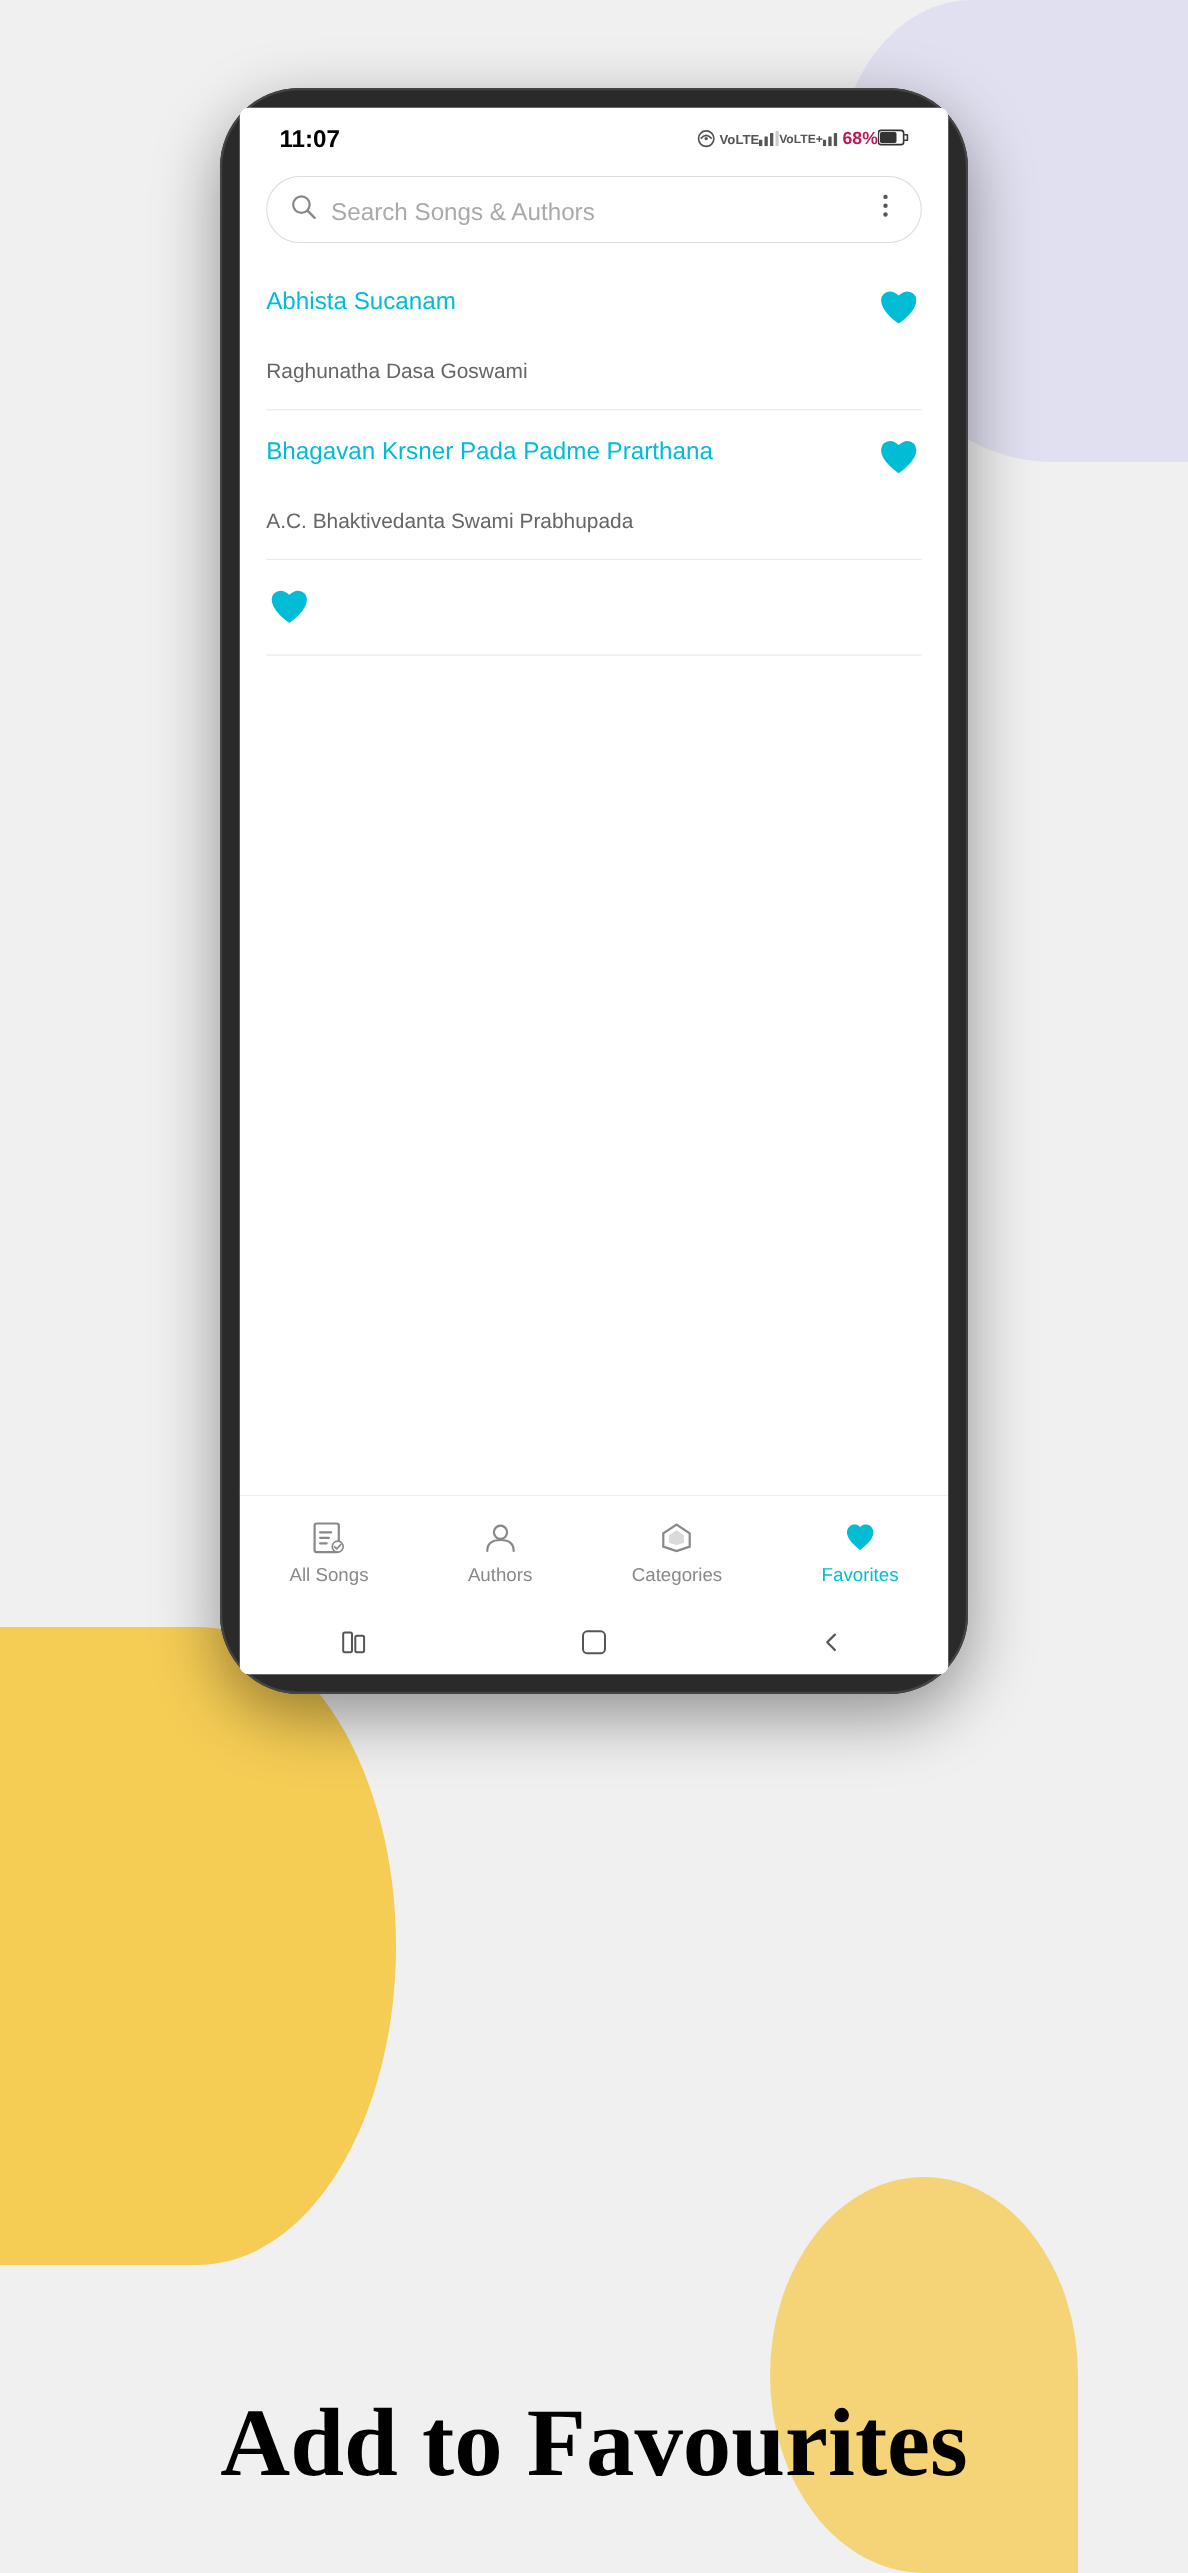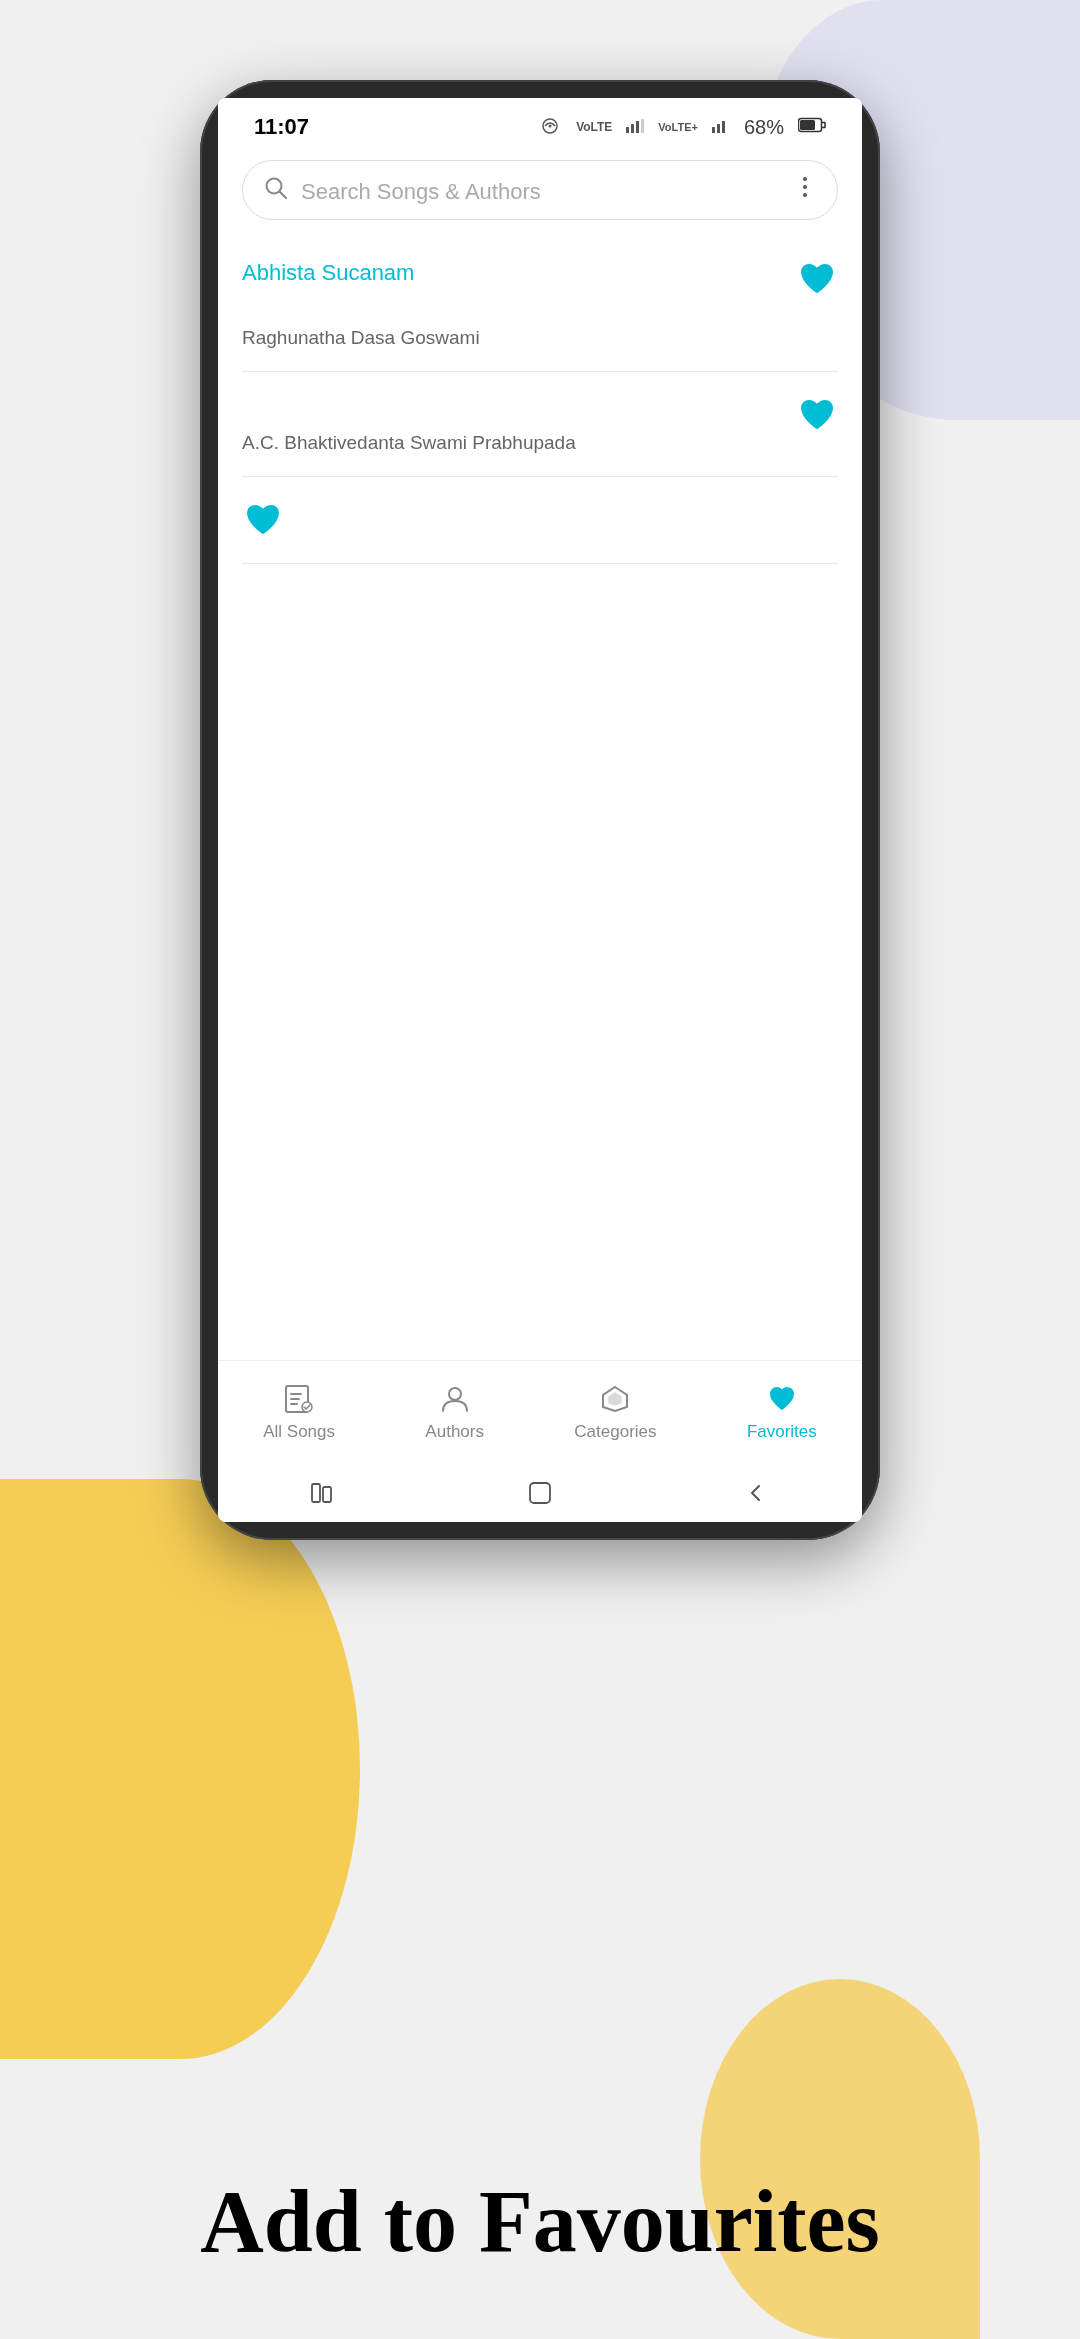--- a/index.html
+++ b/index.html
@@ -89,21 +89,21 @@
 
     .status-time {
       font-size: 22px;
       font-weight: 600;
       color: #000;
     }
 
     .status-icons {
       display: flex;
       align-items: center;
-      gap: 14px;
+      gap: 0;
       font-size: 16px;
       color: #333;
     }
 
     
     .search-container {
       padding: 12px 24px 16px;
       background: #fff;
       flex-shrink: 0;
     }
@@ -289,21 +289,21 @@
             </svg>
           </span>
           <span style="font-size:11px; color:#555; font-weight:600;">VoLTE+</span>
           <span style="font-size:12px;">
             <svg width="18" height="14" viewBox="0 0 18 14" fill="#555">
               <rect x="0" y="8" width="3" height="6" rx="0.5"></rect>
               <rect x="5" y="5" width="3" height="9" rx="0.5"></rect>
               <rect x="10" y="2" width="3" height="12" rx="0.5"></rect>
             </svg>
           </span>
-          <span style="font-size:20px; font-weight:400; color:#404040;">68%</span>
+          <span style="font-size:16px; font-weight:700; color:#be185d;">68%</span>
           <span>
             <svg width="28" height="16" viewBox="0 0 28 16" fill="none">
               <rect x="0.5" y="1.5" width="23" height="13" rx="2.5" stroke="#333" stroke-width="1.5"></rect>
               <rect x="2" y="3" width="15" height="10" rx="1.5" fill="#333"></rect>
               <path d="M24 5.5 L27 5.5 L27 10.5 L24 10.5" stroke="#333" stroke-width="1.5" fill="none" stroke-linejoin="round"></path>
             </svg>
           </span>
         </div>
       </div>
 
@@ -334,20 +334,21 @@
               <div class="song-author">Raghunatha Dasa Goswami</div>
             </div>
             <div class="favorite-heart">
               <svg width="36" height="34" viewBox="0 0 36 34" fill="#00bcd4" stroke="#00bcd4" stroke-width="2">
       <path d="M18 30 C18 30 3 20 3 10 C3 6 6 3 10 3 C13 3 15.5 4.5 18 7 C20.5 4.5 23 3 26 3 C30 3 33 6 33 10 C33 20 18 30 18 30Z"></path>
     </svg>
             </div>
           </div>
           <div class="song-item">
             <div class="song-info">
+              <div class="song-title">Bhagavan Krsner Pada Padme Prarthana</div>
               <div class="song-author">A.C. Bhaktivedanta Swami Prabhupada</div>
             </div>
             <div class="favorite-heart">
               <svg width="36" height="34" viewBox="0 0 36 34" fill="#00bcd4" stroke="#00bcd4" stroke-width="2">
       <path d="M18 30 C18 30 3 20 3 10 C3 6 6 3 10 3 C13 3 15.5 4.5 18 7 C20.5 4.5 23 3 26 3 C30 3 33 6 33 10 C33 20 18 30 18 30Z"></path>
     </svg>
             </div>
           </div>
           <div class="song-item">
             <div class="favorite-heart">

